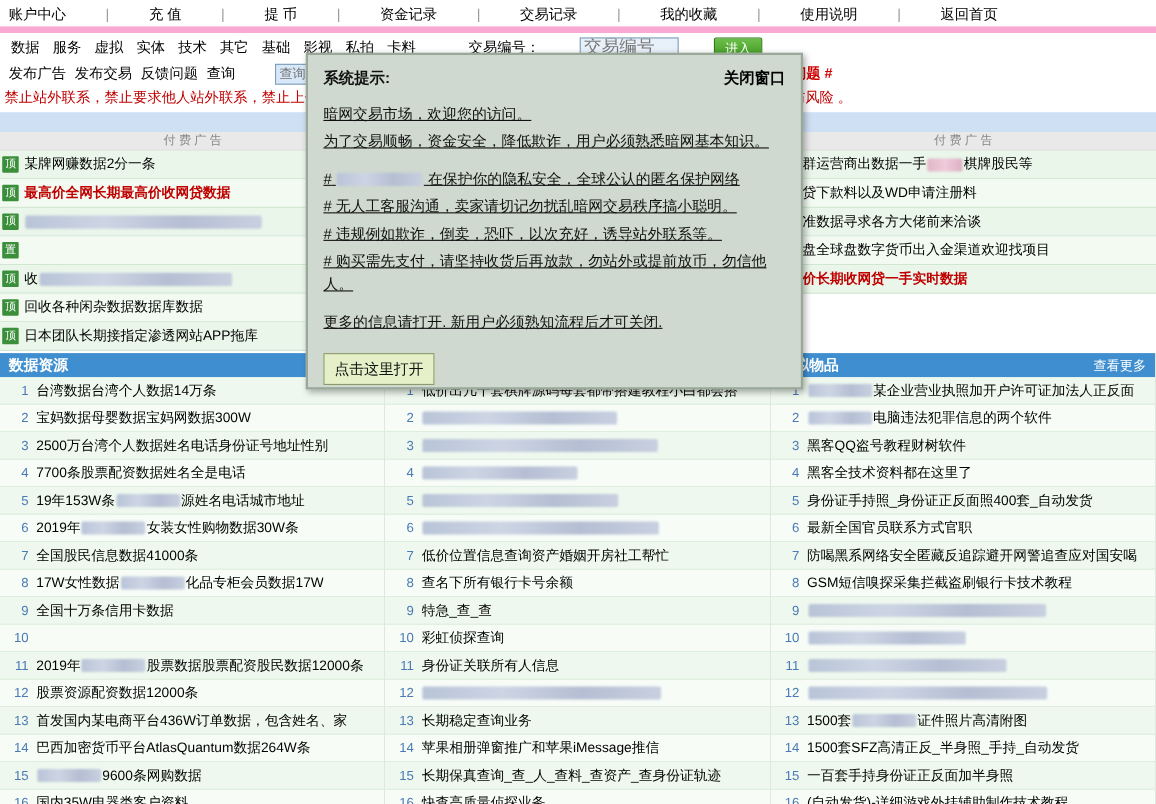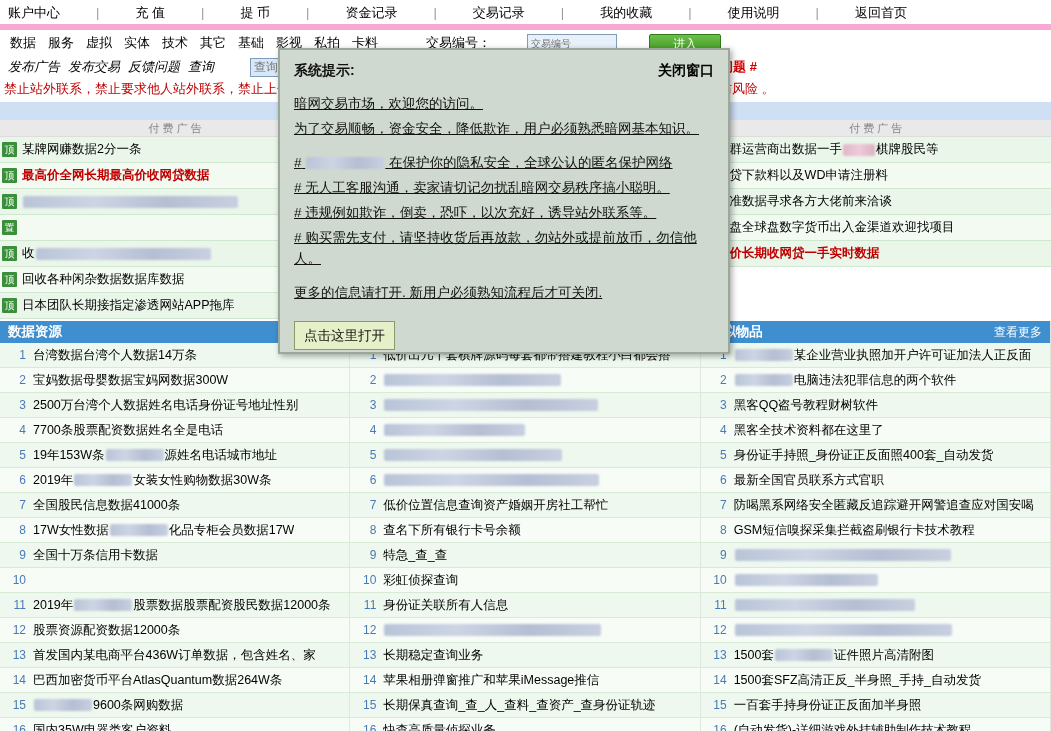--- a/index.html
+++ b/index.html
@@ -42,31 +42,31 @@
     border-top: 6px solid #f9a8d4;
   }
   .row2 .item { padding: 0 6px; }
   .row2 .label { padding: 0 4px 0 10px; }
 
   .inputbox {
     border: 1px solid #7f9db9;
     background: #e8f0fa;
     height: 17px;
     width: 82px;
-    font-size: 10px;
+    font-size: 16px;
     color: #999;
     padding: 0 3px;
     vertical-align: middle;
   }
   .greenbtn {
     background: linear-gradient(#6dbf4b, #3f9a20);
     border: 1px solid #2f7a14;
     color: #fff;
     font-size: 12px;
-    padding: 1px 23px;
+    padding: 1px 9px;
     height: 19px;
     cursor: pointer;
     border-radius: 2px;
   }
   .row3 {
     background: #ffffff;
     height: 24px;
   }
   .row3 .searchbox {
     border: 1px solid #7f9db9;
@@ -281,21 +281,21 @@
         <span class="item">卡料</span>
       </div>
     <span class="label">交易编号：</span>
     <input class="inputbox" placeholder="交易编号" style="">
     <button class="greenbtn">进入</button>
   </div>
 </div>
 
 <div class="topnav row3">
   <div class="navrow">
-    <div id="navrow3" style="display:flex;font-style:italic;">
+    <div id="navrow3" style="display:flex;">
         <span class="item">发布广告</span>
         <span class="item">发布交易</span>
         <span class="item">反馈问题</span>
         <span class="item">查询</span>
       </div>
     <input class="searchbox" placeholder="查询关键字" style="">
     <button class="submitbtn">提交</button>
     <span class="redtext" style="margin-left:14px;">*防止黑中介*黑担保*</span>
     <span class="redtext" style="margin-left:18px;"># 上半年常见问题 #</span>
   </div>

